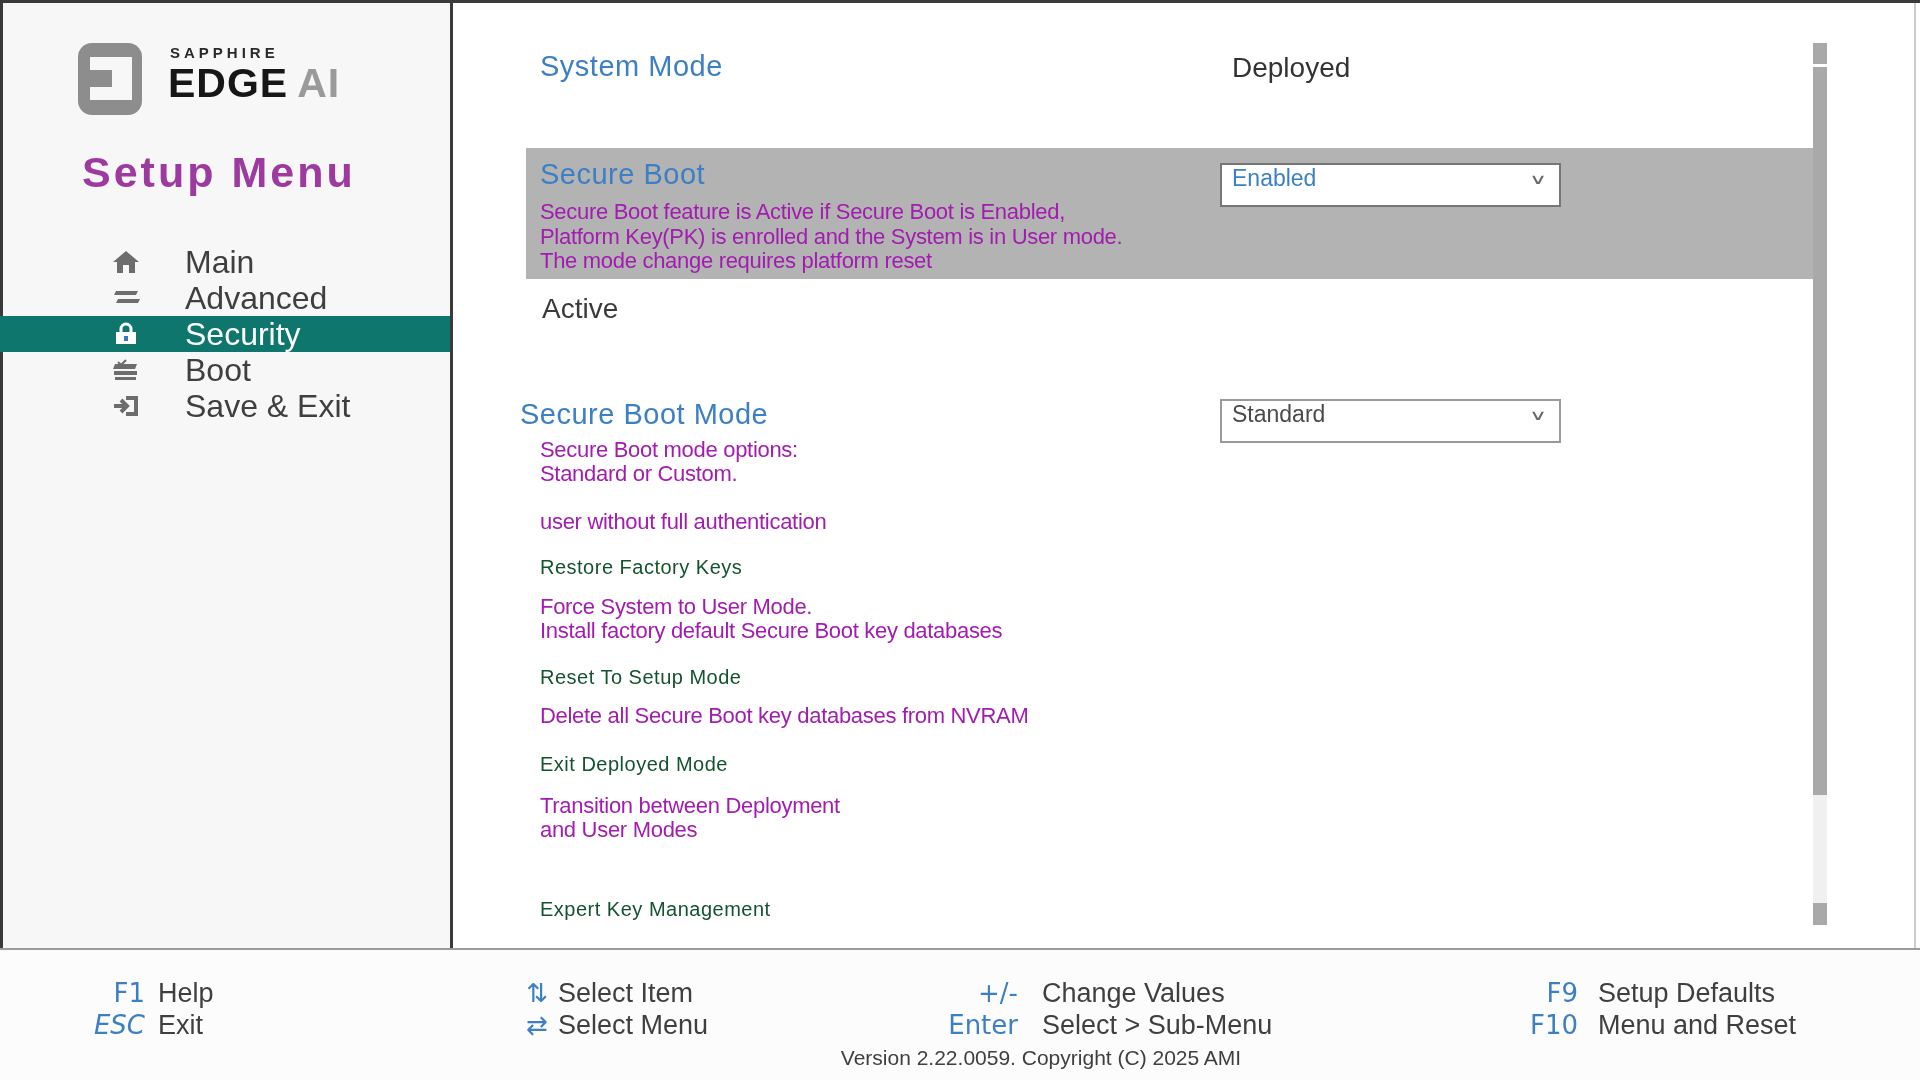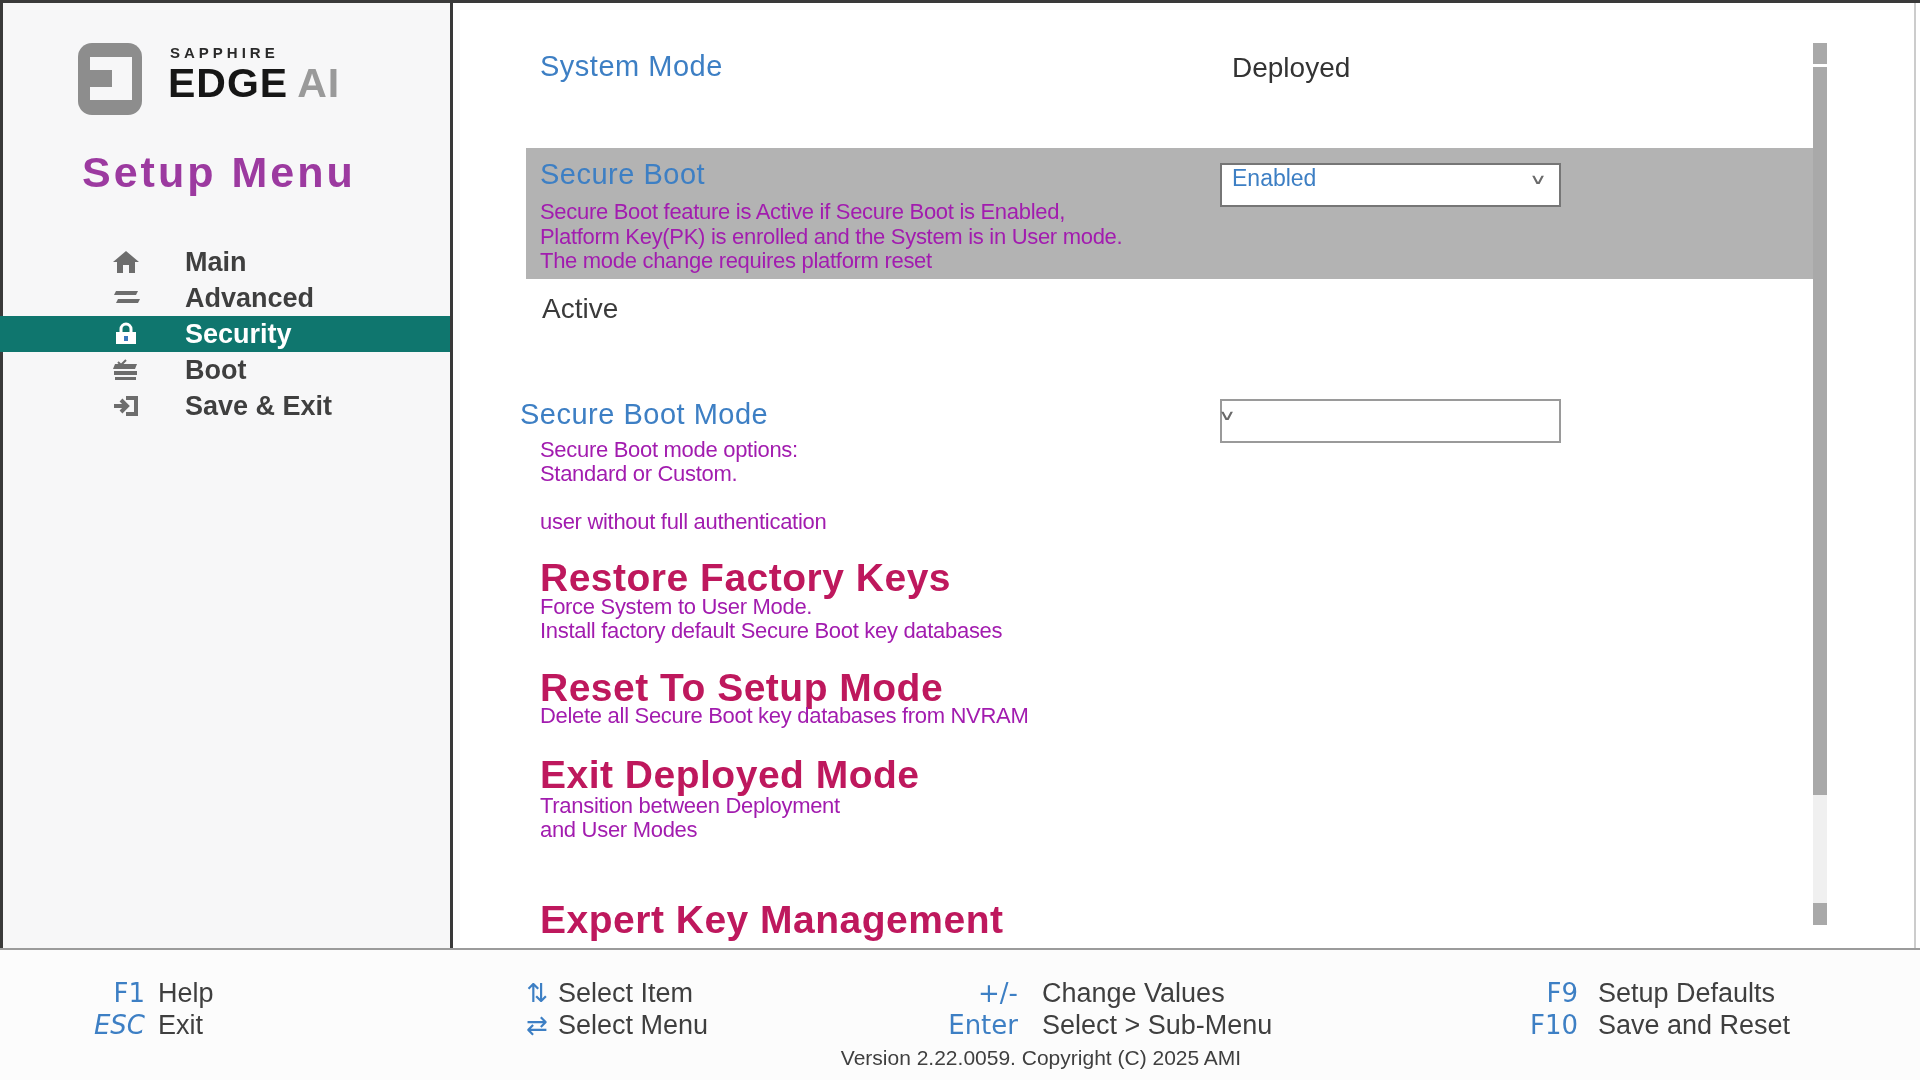--- a/index.html
+++ b/index.html
@@ -26,27 +26,27 @@
   .logo-icon .c2{left:12px;top:44px;width:42px;height:13px;}
   .logo-icon .c3{left:34px;top:27px;width:20px;height:17px;}
   .brand-top{left:170px;top:44px;font-size:15px;letter-spacing:4px;font-weight:bold;color:#2a2a2a;}
   .brand-main{left:168px;top:60px;font-size:41px;font-weight:800;letter-spacing:1px;color:#161616;}
   .brand-ai{color:#9a9a9a;margin-left:9px;}
   .setup-title{left:82px;top:148px;font-size:43px;font-weight:bold;letter-spacing:3px;color:#9c3aa0;}
 
   
   .side-item{left:0;width:450px;height:36px;display:flex;align-items:center;cursor:default;}
   .side-item .icon{position:absolute;left:112px;width:28px;height:28px;display:flex;align-items:center;justify-content:center;}
-  .side-item .lbl{position:absolute;left:185px;font-size:27px;color:#3f3f3f;font-weight:bold;}
+  .side-item .lbl{position:absolute;left:185px;font-size:32px;color:#3f3f3f;}
   .side-item.selected{background:#0f766e;}
   .side-item.selected .lbl{color:#ffffff;}
 
   
   .h-blue{font-size:29px;letter-spacing:.5px;color:#3d7fc4;}
-  .h-gray{font-size:39px;letter-spacing:.5px;color:#be185d;font-weight:bold;}
+  .h-gray{font-size:20px;letter-spacing:.5px;color:#14532d;}
   .value{font-size:28px;color:#333333;}
   .desc{font-size:22px;line-height:24.5px;letter-spacing:-.3px;color:#a21caf;white-space:pre;}
   .hl-row{left:526px;top:148px;width:1287px;height:131px;background:#b3b3b3;}
 
   .dropdown{width:341px;height:44px;background:#ffffff;display:flex;box-sizing:border-box;}
   .dd-enabled{left:1220px;top:163px;border:2px solid #767676;}
   .dd-standard{left:1220px;top:399px;border:2px solid #9a9a9a;}
   .dd-text{font-size:23px;padding-left:10px;flex:1;}
   .dd-enabled .dd-text{color:#3d7fc4;}
   .dd-standard .dd-text{color:#4a4a4a;}
@@ -142,20 +142,21 @@
 <div class="abs dropdown dd-enabled">
   <span class="dd-text">Enabled</span>
   <span class="dd-chev">∨</span>
 </div>
 <div class="abs desc" style="left:540px;top:200px;"><span>Secure Boot feature is Active if Secure Boot is Enabled,</span><br><span>Platform Key(PK) is enrolled and the System is in User mode.</span><br><span>The mode change requires platform reset</span></div>
 
 <div class="abs value" style="left:542px;top:293px;color:#3a3a3a;">Active</div>
 
 <div class="abs h-blue" style="left:520px;top:398px;">Secure Boot Mode</div>
 <div class="abs dropdown dd-standard">
+  <span class="dd-text">Standard</span>
   <span class="dd-chev">∨</span>
 </div>
 <div class="abs desc" style="left:540px;top:438px;line-height:24px;"><span>Secure Boot mode options:</span><br><span>Standard or Custom.</span><br><br><span>user without full authentication</span></div>
 
 <div class="abs h-gray" style="left:540px;top:556px;">Restore Factory Keys</div>
 <div class="abs desc" style="left:540px;top:595px;line-height:24px;"><span>Force System to User Mode.</span><br><span>Install factory default Secure Boot key databases</span></div>
 
 <div class="abs h-gray" style="left:540px;top:666px;">Reset To Setup Mode</div>
 <div class="abs desc" style="left:540px;top:704px;"><span>Delete all Secure Boot key databases from NVRAM</span></div>
 
@@ -183,15 +184,15 @@
 <span class="abs hint-lbl row2" style="left:558px;">Select Menu</span>
 
 <span class="abs hint-key row1" style="left:888px;">+/-</span>
 <span class="abs hint-lbl row1" style="left:1042px;">Change Values</span>
 <span class="abs hint-key row2" style="left:888px;">Enter</span>
 <span class="abs hint-lbl row2" style="left:1042px;">Select &gt; Sub-Menu</span>
 
 <span class="abs hint-key row1" style="left:1448px;">F9</span>
 <span class="abs hint-lbl row1" style="left:1598px;">Setup Defaults</span>
 <span class="abs hint-key row2" style="left:1448px;">F10</span>
-<span class="abs hint-lbl row2" style="left:1598px;">Save and Reset</span>
+<span class="abs hint-lbl row2" style="left:1598px;">Menu and Reset</span>
 
 <div class="abs version">Version 2.22.0059. Copyright (C) 2025 AMI</div>
 
 </body></html>

